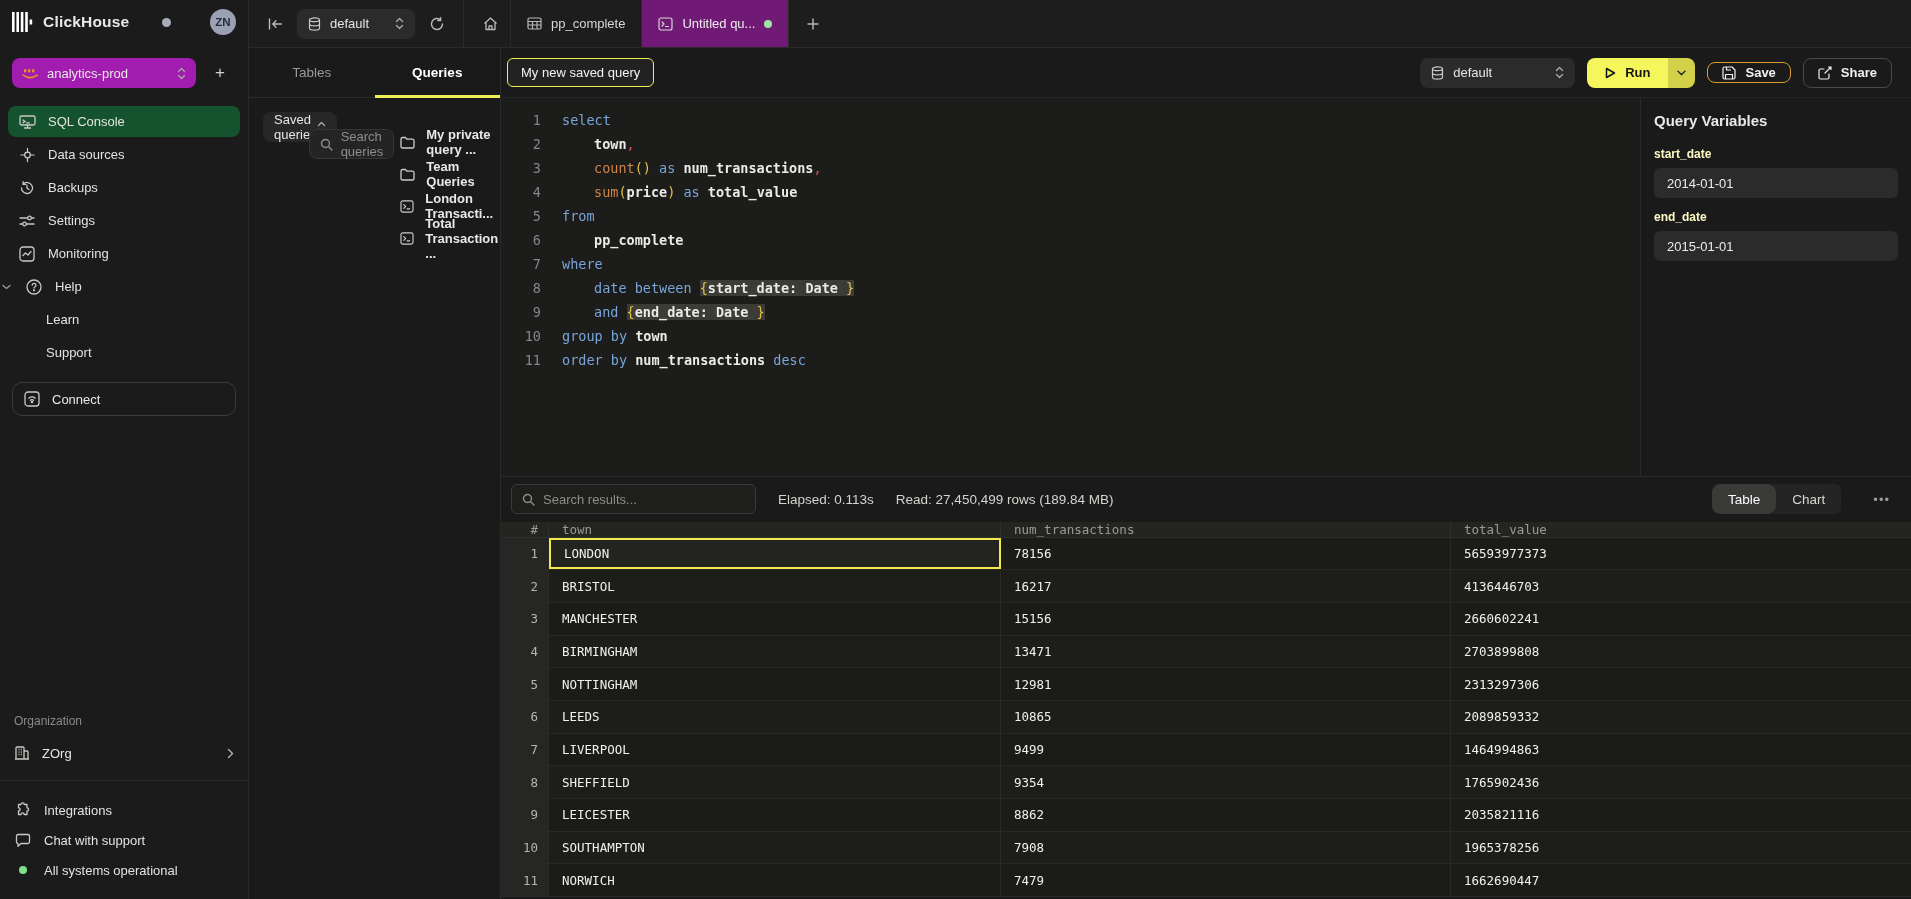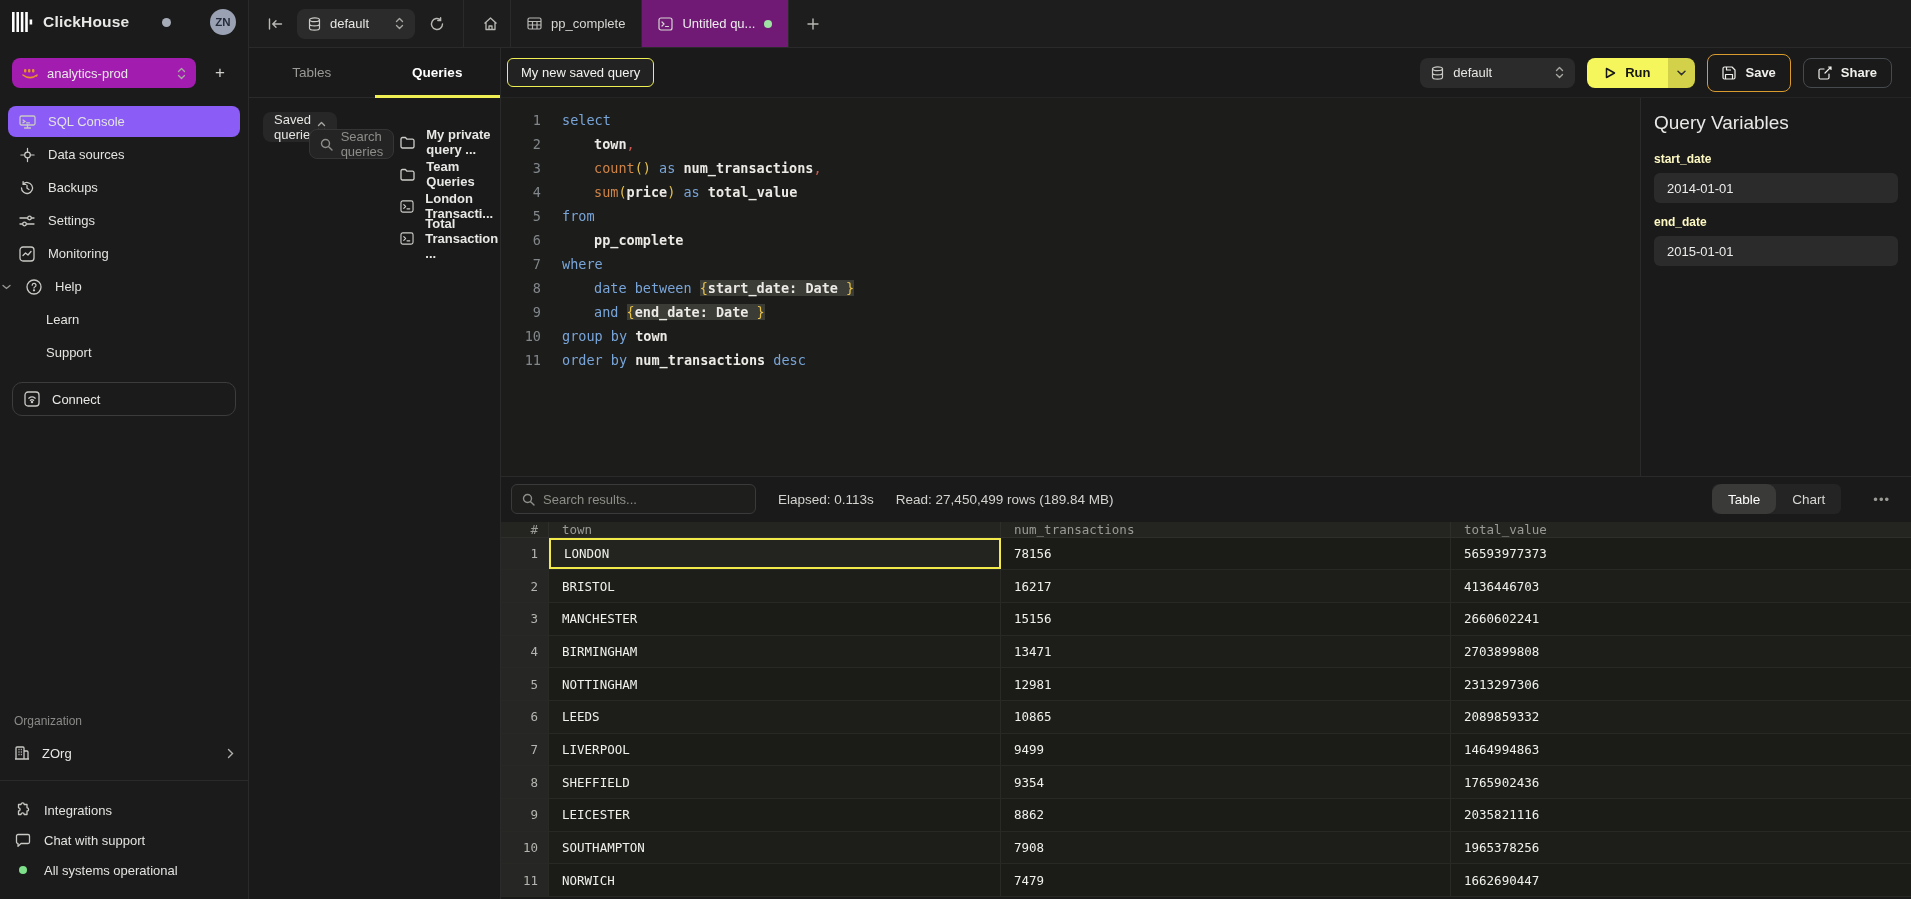--- a/index.html
+++ b/index.html
@@ -20,21 +20,21 @@
   .logo-name{font-size:15.5px;font-weight:700;letter-spacing:.2px}
   .logo-dot{width:9px;height:9px;border-radius:50%;background:#a7adb8;margin-left:24px}
   .avatar{width:26px;height:26px;border-radius:50%;background:#99a1b3;color:#252c3a;font-weight:700;font-size:11.5px;display:flex;align-items:center;justify-content:center;margin-left:auto}
   .ws-row{display:flex;align-items:center;gap:10px;padding:14px 12px 10px 12px}
   .ws-select{flex:0 0 184px;height:30px;background:#a21caf;border-radius:8px;display:flex;align-items:center;gap:9px;padding:0 10px;cursor:pointer}
   .ws-select .lbl{flex:1;font-size:13px}
   .plus-btn{width:28px;height:28px;display:flex;align-items:center;justify-content:center;color:#cfcfcb;font-size:17px;cursor:pointer;border-radius:6px}
   .nav{padding:8px 8px 0 8px;display:flex;flex-direction:column;gap:2px}
   .nav-item{display:flex;align-items:center;gap:12px;height:31px;padding:0 10px;border-radius:8px;color:#e3e3e0;cursor:pointer}
   .nav-item .ic{width:18px;display:flex;justify-content:center;color:#c9c9c5}
-  .nav-item.active{background:#8b5cf6}
+  .nav-item.active{background:#14532d}
   .nav-item.sub{padding-left:38px}
   .nav-item .chev{margin-left:-16px;margin-right:2px;color:#9a9a96}
   .connect-box{margin:14px 12px 0 12px;height:34px;border:1px solid #3c3c3c;border-radius:10px;display:flex;align-items:center;gap:12px;padding:0 11px;cursor:pointer}
   .spacer{flex:1}
   .org-label{color:#8a8a88;font-size:12px;padding:0 14px;margin-bottom:10px}
   .org-row{display:flex;align-items:center;gap:12px;padding:0 14px;height:30px;cursor:pointer}
   .org-row .name{flex:1}
   .sb-divider{border-top:1px solid var(--line);margin:12px 0 14px 0}
   .foot-item{display:flex;align-items:center;gap:12px;padding:0 14px;height:30px;color:#e3e3e0;cursor:pointer}
   .foot-item .ic{width:18px;display:flex;justify-content:center;color:#c9c9c5}
@@ -68,35 +68,35 @@
   .qitem{display:flex;align-items:center;gap:11px;height:32px;padding:0 6px;color:#e8e8e5;font-weight:600;cursor:pointer;border-radius:6px}
   .qitem .ic{color:#cdcdc9;display:flex}
   
   .main{flex:1;display:flex;flex-direction:column;min-width:0;background:var(--panel)}
   .mtoolbar{height:50px;min-height:50px;display:flex;align-items:center;padding:0 19px 0 6px;border-bottom:1px solid #242424}
   .saved-tab{height:29px;border:1px solid var(--yellow-border);border-radius:6px;background:#222;display:flex;align-items:center;padding:0 13px;color:#f2f2ee;cursor:pointer}
   .mtools{margin-left:auto;display:flex;align-items:center;gap:12px}
   .run-btn{height:30px;border-radius:8px;overflow:hidden;display:flex;cursor:pointer}
   .run-main{background:var(--yellow);color:#161616;display:flex;align-items:center;gap:9px;padding:0 18px;font-weight:700}
   .run-chev{width:27px;background:var(--yellow-dark);display:flex;align-items:center;justify-content:center;color:#222}
-  .save-btn{height:38px;border:1px solid var(--amber);border-radius:8px;display:flex;align-items:center;gap:9px;padding:0 14px;color:#f0f0ec;cursor:pointer;font-weight:600}
+  .save-btn{height:21px;border:1px solid var(--amber);border-radius:8px;display:flex;align-items:center;gap:9px;padding:0 14px;color:#f0f0ec;cursor:pointer;font-weight:600}
   .share-btn{height:30px;border:1px solid #46494d;border-radius:8px;display:flex;align-items:center;gap:9px;padding:0 14px;color:#f0f0ec;cursor:pointer;font-weight:600}
   .mid{flex:1;display:flex;min-height:0}
   .editor{flex:1;background:var(--ed-bg);padding:10px 0;overflow:hidden;font-family:"DejaVu Sans Mono",monospace;font-size:13.5px;line-height:24px}
   .code-line{display:flex;white-space:pre}
   .ln{width:40px;text-align:right;color:#82878c;flex:none;user-select:none}
   .code{padding-left:21px}
   .tok.kw{color:var(--kw)} .tok.fn{color:var(--fn)} .tok.paren{color:var(--paren)}
   .tok.id{color:var(--id);font-weight:700} .tok.comma{color:var(--comma)}
   .tok.brace{color:var(--paren)}
   .tok.param{background:#3c3c37}
   .ind{display:inline-block;width:32px;border-left:1px solid #393933}
   
   .qv{width:271px;min-width:271px;border-left:1px solid var(--line);padding:14px 13px;background:#1a1a1a}
-  .qv-title{font-size:19px;font-weight:400;margin-bottom:18px}
+  .qv-title{font-size:15px;font-weight:700;margin-bottom:18px}
   .qv-label{font-size:12px;color:#fef9c3;font-weight:700;margin-bottom:7px}
   .qv-input{height:30px;background:#2b2b2b;border-radius:6px;display:flex;align-items:center;padding:0 13px;color:#ececea;margin-bottom:12px;cursor:text}
   
   .rtoolbar{height:46px;min-height:46px;border-top:1px solid var(--line);display:flex;align-items:center;padding:0 19px 0 10px;gap:22px}
   .rsearch{width:245px;height:30px;border:1px solid #3a3a3a;border-radius:6px;display:flex;align-items:center;gap:8px;padding:0 10px;color:#8d8d89;background:#1e1e1c}
   .rstat{color:#d3d3cf;font-size:13.5px}
   .viewtoggle{margin-left:auto;background:#242424;border-radius:6px;display:flex;height:30px;padding:0;overflow:hidden}
   .seg{display:flex;align-items:center;padding:0 16px;color:#d6d6d2;cursor:pointer;font-size:13.5px}
   .seg.active{background:#3a3a38;color:#fff;border-radius:9px}
   .dots{color:#9a9a96;padding:0 2px 0 10px;cursor:pointer;letter-spacing:1px}

